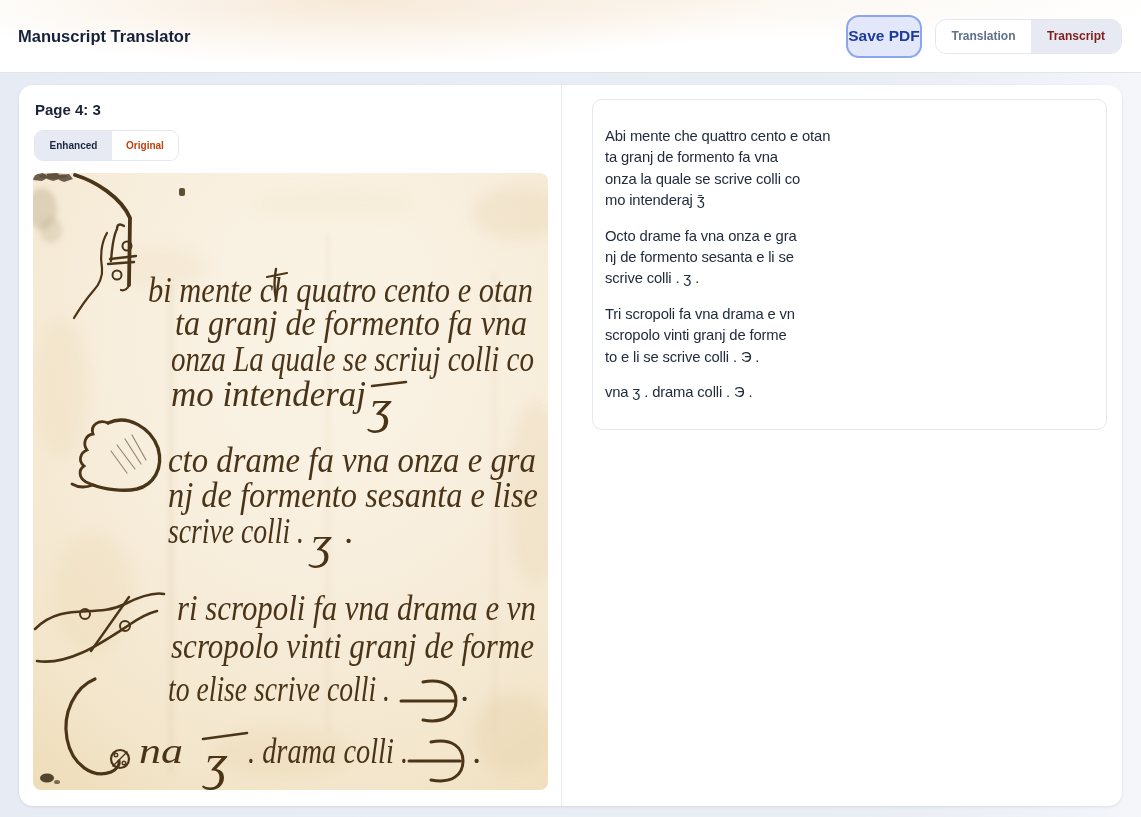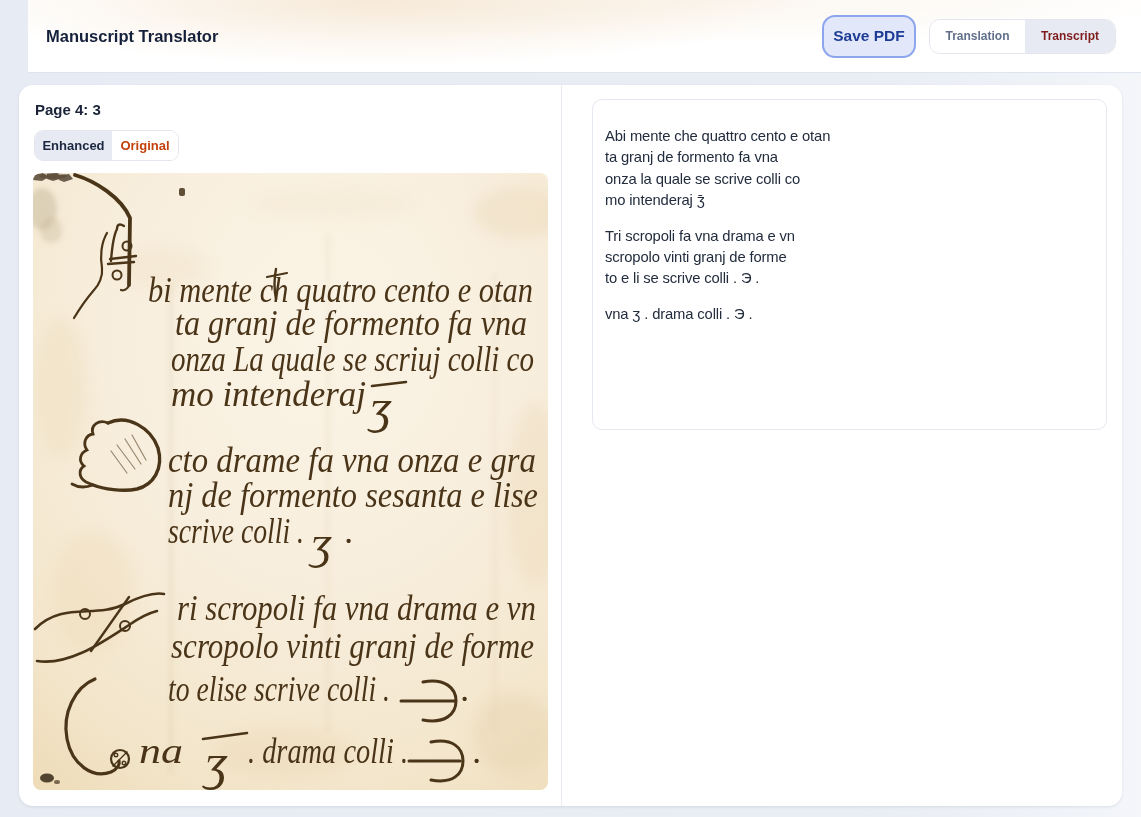--- a/index.html
+++ b/index.html
@@ -1,30 +1,30 @@
 <!DOCTYPE html>
 <html><head>
 <meta charset="utf-8">
 <style>
 * { margin:0; padding:0; box-sizing:border-box; }
 html,body { width:1141px; height:817px; overflow:hidden; background:linear-gradient(90deg,#e7ebf3 0%,#e9edf4 75%,#eff2f7 92%,#f4f6fa 100%); font-family:"Liberation Sans", sans-serif; }
-header { position:relative; height:73px; background:radial-gradient(ellipse 560px 85px at 350px 2px, rgba(245,229,208,.8), rgba(245,229,208,0) 75%),radial-gradient(ellipse 620px 55px at 680px 0px, rgba(249,240,228,.6), rgba(249,240,228,0) 80%),#fff; border-bottom:1px solid #dfe5ee; display:flex; align-items:center; padding:0 25px 0 18px;margin-left:28px; }
+header { position:relative; height:73px; background:radial-gradient(ellipse 560px 85px at 350px 2px, rgba(245,229,208,.8), rgba(245,229,208,0) 75%),radial-gradient(ellipse 620px 55px at 680px 0px, rgba(249,240,228,.6), rgba(249,240,228,0) 80%),#fff; border-bottom:1px solid #dfe5ee; display:flex; align-items:center; padding:0 19px 0 18px; }
 header h1 { font-size:16.5px; font-weight:bold; color:#15203a; }
 .hright { margin-left:auto; display:flex; align-items:center; gap:13px; }
-.savepdf { height:43px; width:94px; background:#e2e8fa; border:2px solid #8ca5ec; border-radius:13px; color:#1e3c96; font-weight:bold; font-size:15.5px; display:flex; align-items:center; justify-content:center; }
+.savepdf { height:43px; width:76px; background:#e2e8fa; border:2px solid #8ca5ec; border-radius:13px; color:#1e3c96; font-weight:bold; font-size:15.5px; display:flex; align-items:center; justify-content:center; }
 .toggle { display:flex; height:35px; border:1px solid #e3e6ee; border-radius:11px; overflow:hidden; background:#fff; }
 .toggle .seg { display:flex; align-items:center; justify-content:center; font-size:12px; }
 .toggle .on { background:#e7eaf2; color:#7f1d1d; font-weight:bold; }
 .toggle .off { background:#fff; color:#61708a; font-weight:bold; }
 main { padding:12px 19px 0 19px; }
 .card { width:1103px; height:721px; background:#fff; border-radius:14px; box-shadow:0 1px 3px rgba(25,40,80,.10); display:flex; }
 .leftcol { width:543px; border-right:1px solid #e8ebf1; padding:16px 14px 0 14px; }
 .leftcol h2 { font-size:15px; font-weight:bold; color:#1a2338; margin-left:2px; }
 .toggle2 { display:inline-flex; height:31px; border:1px solid #e3e6ee; border-radius:9px; overflow:hidden; background:#fff; margin-top:12px; margin-left:1px; }
-.toggle2 .seg { display:flex; align-items:center; justify-content:center; font-size:13px; }
+.toggle2 .seg { display:flex; align-items:center; justify-content:center; font-size:10px; }
 .toggle2 .on { background:#e7eaf2; color:#1b2740; font-weight:bold; width:77px; }
 .toggle2 .off { background:#fff; color:#c2410c; font-weight:bold; width:66px; }
 .ms { display:block; margin-top:12px; border-radius:8px; }
 .rightcol { flex:1; padding:14px 16px 0 30px; }
 .tbox { width:515px; height:331px; border:1px solid #e4e8ef; border-radius:10px; padding:12px 10px 0 12px; }
 .tbox p { font-size:14.8px; letter-spacing:-0.15px; line-height:21.4px; color:#222c3d; margin:14px 0; }
 </style>
 </head>
 <body>
 <header>
@@ -129,18 +129,19 @@
           <text x="106" y="590" textLength="44" lengthAdjust="spacingAndGlyphs">na</text>
           <text x="172" y="606" font-size="50">ʒ</text>
           <text x="215" y="590" textLength="160" lengthAdjust="spacingAndGlyphs">. drama colli .</text>
           <text x="440" y="590">.</text>
         </g>
       </svg>
     </div>
     <div class="rightcol">
       <div class="tbox">
         <p>Abi mente che quattro cento e otan<br>ta granj de formento fa vna<br>onza la quale se scrive colli co<br>mo intenderaj ʒ̄</p>
+        <p>Octo drame fa vna onza e gra<br>nj de formento sesanta e li se<br>scrive colli . ʒ .</p>
         <p>Tri scropoli fa vna drama e vn<br>scropolo vinti granj de forme<br>to e li se scrive colli . Э .</p>
         <p>vna ʒ . drama colli . Э .</p>
       </div>
     </div>
   </div>
 </main>
 
 </body></html>

